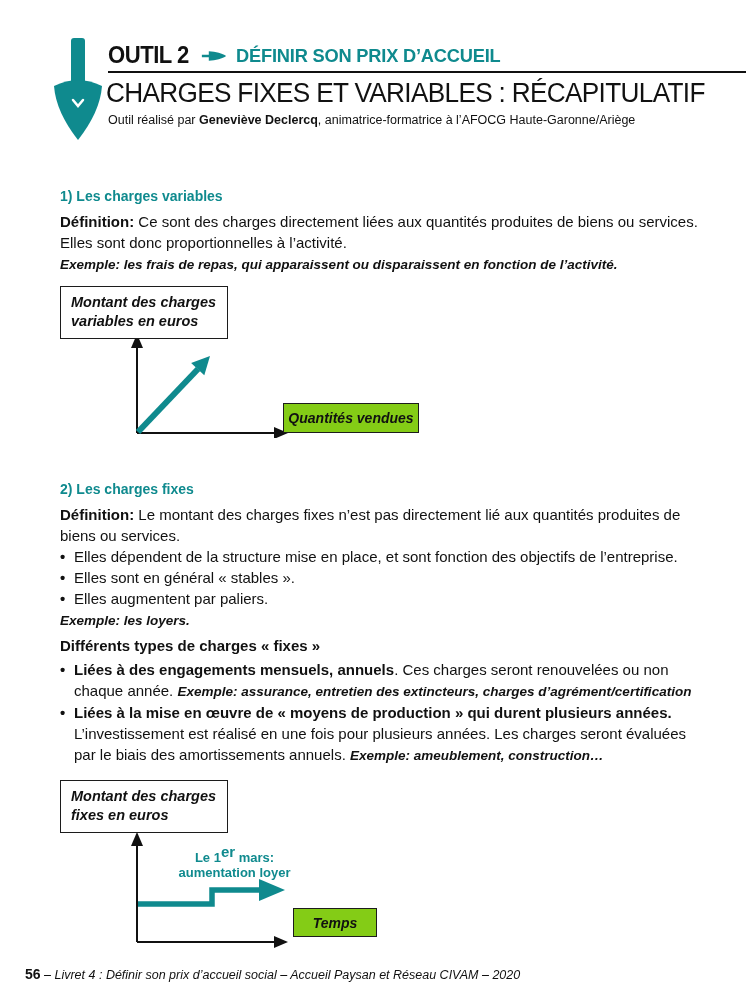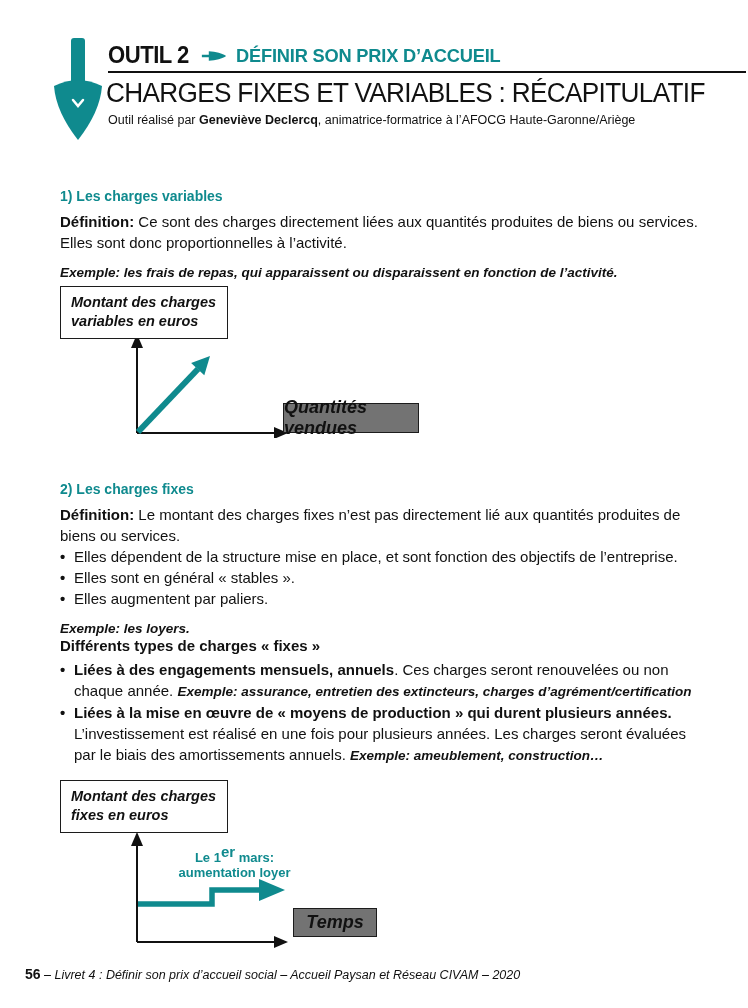--- a/index.html
+++ b/index.html
@@ -18,37 +18,37 @@
   .tool-subtitle { font-size:19px; font-weight:800; letter-spacing:-0.2px; color:var(--accent); transform:scaleX(.96); transform-origin:left; }
   .header-rule { position:absolute; left:108px; top:71px; width:638px; height:2px; background:#101010; }
   .page-title { position:absolute; left:106px; top:78px; font-size:27px; font-weight:400; letter-spacing:-0.7px; transform:scaleX(.97); transform-origin:left; }
   .credit { position:absolute; left:108px; top:113px; font-size:12.5px; }
   .credit b { font-weight:800; }
   
   .section { position:absolute; left:60px; width:642px; }
   .s-heading { color:var(--accent); font-size:14px; font-weight:700; margin:0 0 7px 0; }
   .body-p { margin:0; font-size:15px; line-height:1.40; }
   .def-label { font-weight:800; }
-  .example { font-style:italic; font-weight:700; font-size:13.5px; line-height:1.45; margin-top:10px; }
+  .example { font-style:italic; font-weight:700; font-size:13.5px; line-height:1.45; margin-top:2px; }
   .bullet { position:relative; padding-left:14px; margin:0; font-size:15px; line-height:1.40; }
   .bullet::before { content:"\2022"; position:absolute; left:0; top:0; font-weight:800; }
   .types-heading { font-size:15px; font-weight:800; margin:0 0 5px 0; }
   .lead { font-weight:800; }
   .inline-example { font-style:italic; font-weight:700; font-size:13.5px; }
   
   .diagram { position:absolute; left:60px; width:400px; }
   .dlabel {
     position:absolute; left:0; top:0; width:168px; background:#fff;
     border:1.5px solid #1c1c1c; padding:6px 10px 7px 10px;
     font-weight:700; font-style:italic; font-size:14.5px; line-height:1.3;
   }
   .xlabel {
-    position:absolute; background:#737373; border:1.5px solid #1c1c1c;
+    position:absolute; background:#84cc16; border:1.5px solid #1c1c1c;
     display:flex; align-items:center; justify-content:center;
-    font-weight:700; font-style:italic; font-size:18px;
+    font-weight:700; font-style:italic; font-size:14px;text-align:right;
   }
   .diagram svg.axes { position:absolute; left:0; top:0; }
   .annotation {
     position:absolute; left:92px; top:63px; width:165px; text-align:center;
     color:var(--accent); font-weight:800; font-size:13px; line-height:1.15;
   }
   .annotation sup { font-size:15px; }
   
   .footer { position:absolute; left:25px; top:966px; font-size:12.5px; white-space:nowrap; }
   .footer .pgnum { font-weight:800; font-size:14px; font-style:normal; }

